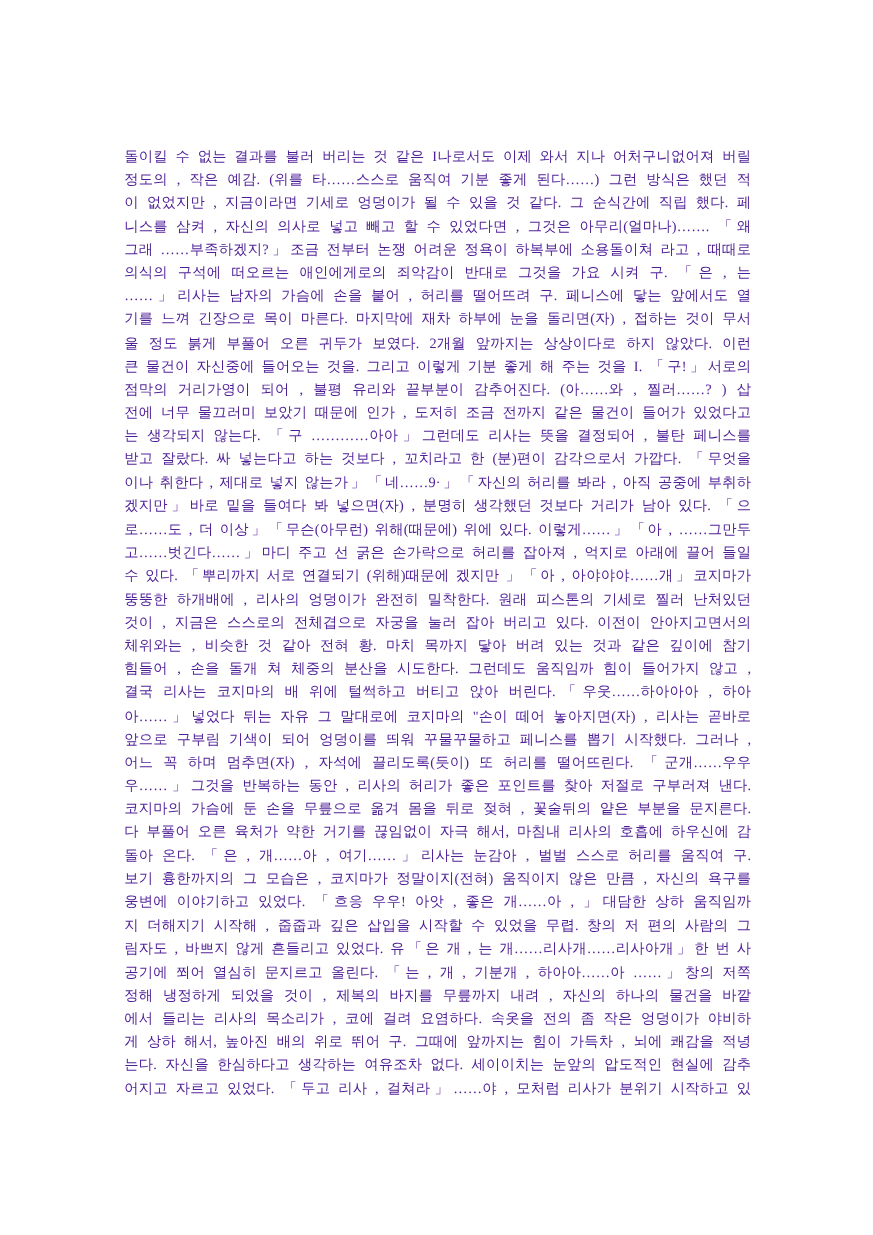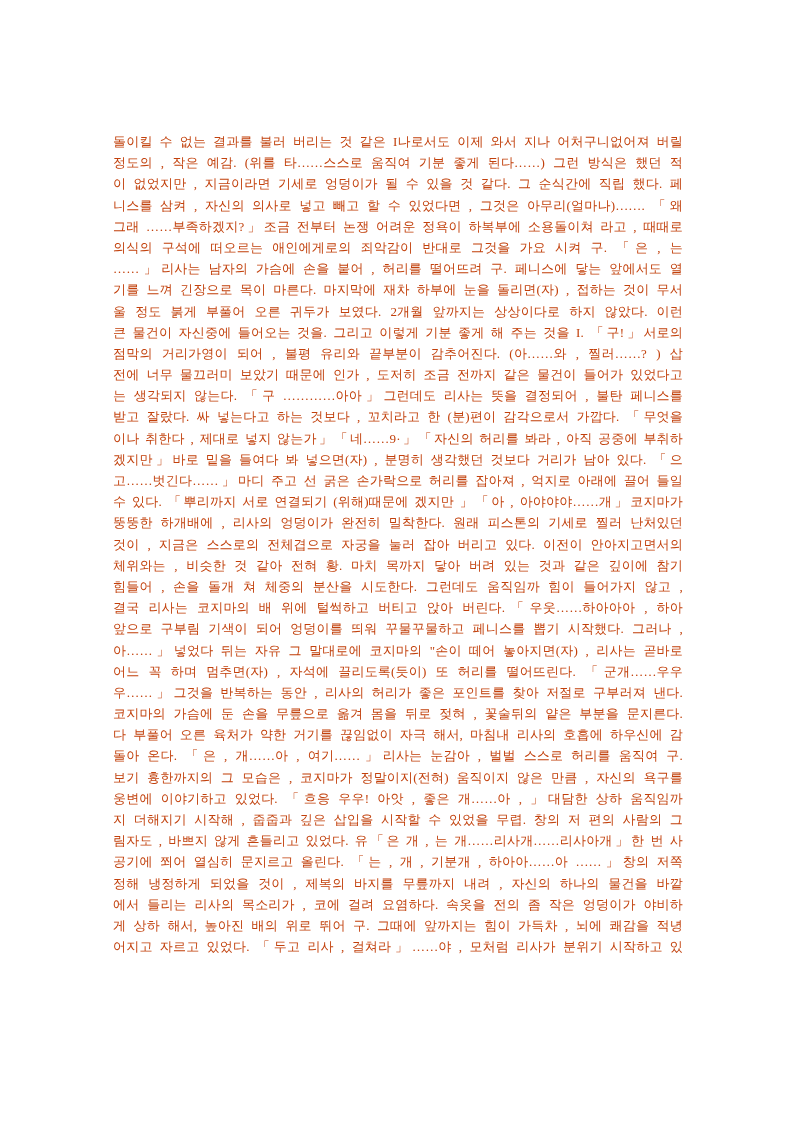--- a/index.html
+++ b/index.html
@@ -13,21 +13,21 @@
     height: 1123px;
     background: #ffffff;
     font-family: "Liberation Serif", "DejaVu Serif", serif;
     overflow: hidden;
   }
   .text-block {
     position: absolute;
     left: 113px;
     top: 131px;
     width: 570px;
-    color: #c2410c;
+    color: #4c1d95;
   }
   .line {
     height: 21.2px;
     line-height: 21.2px;
     font-size: 13px;
     text-align: justify;
     text-align-last: justify;
     overflow: hidden;
     letter-spacing: 0.2px;
   }
@@ -46,37 +46,39 @@
     <div class="line">……」리사는 남자의 가슴에 손을 붙어 , 허리를 떨어뜨려 구. 페니스에 닿는 앞에서도 열</div>
     <div class="line">기를 느껴 긴장으로 목이 마른다. 마지막에 재차 하부에 눈을 돌리면(자) , 접하는 것이 무서</div>
     <div class="line">울 정도 붉게 부풀어 오른 귀두가 보였다. 2개월 앞까지는 상상이다로 하지 않았다. 이런</div>
     <div class="line">큰 물건이 자신중에 들어오는 것을. 그리고 이렇게 기분 좋게 해 주는 것을 I. 「구!」서로의</div>
     <div class="line">점막의 거리가영이 되어 , 불평 유리와 끝부분이 감추어진다. (아……와 , 찔러……? ) 삽</div>
     <div class="line">전에 너무 물끄러미 보았기 때문에 인가 , 도저히 조금 전까지 같은 물건이 들어가 있었다고</div>
     <div class="line">는 생각되지 않는다. 「구 …………아아」그런데도 리사는 뜻을 결정되어 , 불탄 페니스를</div>
     <div class="line">받고 잘랐다. 싸 넣는다고 하는 것보다 , 꼬치라고 한 (분)편이 감각으로서 가깝다. 「무엇을</div>
     <div class="line">이나 취한다 , 제대로 넣지 않는가」「네……9·」「자신의 허리를 봐라 , 아직 공중에 부취하</div>
     <div class="line">겠지만」바로 밑을 들여다 봐 넣으면(자) , 분명히 생각했던 것보다 거리가 남아 있다. 「으</div>
+    <div class="line">로……도 , 더 이상」「무슨(아무런) 위해(때문에) 위에 있다. 이렇게……」「아 , ……그만두</div>
     <div class="line">고……벗긴다……」마디 주고 선 굵은 손가락으로 허리를 잡아져 , 억지로 아래에 끌어 들일</div>
     <div class="line">수 있다. 「뿌리까지 서로 연결되기 (위해)때문에 겠지만 」「아 , 아야야야……개」코지마가</div>
     <div class="line">뚱뚱한 하개배에 , 리사의 엉덩이가 완전히 밀착한다. 원래 피스톤의 기세로 찔러 난처있던</div>
     <div class="line">것이 , 지금은 스스로의 전체겹으로 자궁을 눌러 잡아 버리고 있다. 이전이 안아지고면서의</div>
     <div class="line">체위와는 , 비슷한 것 같아 전혀 황. 마치 목까지 닿아 버려 있는 것과 같은 깊이에 참기</div>
     <div class="line">힘들어 , 손을 돌개 쳐 체중의 분산을 시도한다. 그런데도 움직임까 힘이 들어가지 않고 ,</div>
     <div class="line">결국 리사는 코지마의 배 위에 털썩하고 버티고 앉아 버린다.「우웃……하아아아 , 하아</div>
+    <div class="line">아……」넣었다 뒤는 자유 그 말대로에 코지마의 "손이 떼어 놓아지면(자) , 리사는 곧바로</div>
     <div class="line">앞으로 구부림 기색이 되어 엉덩이를 띄워 꾸물꾸물하고 페니스를 뽑기 시작했다. 그러나 ,</div>
-    <div class="line">아……」넣었다 뒤는 자유 그 말대로에 코지마의 "손이 떼어 놓아지면(자) , 리사는 곧바로</div>
     <div class="line">어느 꼭 하며 멈추면(자) , 자석에 끌리도록(듯이) 또 허리를 떨어뜨린다. 「군개……우우</div>
     <div class="line">우……」그것을 반복하는 동안 , 리사의 허리가 좋은 포인트를 찾아 저절로 구부러져 낸다.</div>
     <div class="line">코지마의 가슴에 둔 손을 무릎으로 옮겨 몸을 뒤로 젖혀 , 꽃술뒤의 얕은 부분을 문지른다.</div>
     <div class="line">다 부풀어 오른 육처가 약한 거기를 끊임없이 자극 해서, 마침내 리사의 호흡에 하우신에 감</div>
     <div class="line">돌아 온다. 「은 , 개……아 , 여기……」리사는 눈감아 , 벌벌 스스로 허리를 움직여 구.</div>
     <div class="line">보기 흉한까지의 그 모습은 , 코지마가 정말이지(전혀) 움직이지 않은 만큼 , 자신의 욕구를</div>
     <div class="line">웅변에 이야기하고 있었다. 「흐응 우우! 아앗 , 좋은 개……아 , 」대담한 상하 움직임까</div>
     <div class="line">지 더해지기 시작해 , 줍줍과 깊은 삽입을 시작할 수 있었을 무렵. 창의 저 편의 사람의 그</div>
     <div class="line">림자도 , 바쁘지 않게 흔들리고 있었다. 유「은 개 , 는 개……리사개……리사아개」한 번 사</div>
     <div class="line">공기에 쬐어 열심히 문지르고 올린다. 「는 , 개 , 기분개 , 하아아……아 ……」창의 저쪽</div>
     <div class="line">정해 냉정하게 되었을 것이 , 제복의 바지를 무릎까지 내려 , 자신의 하나의 물건을 바깥</div>
     <div class="line">에서 들리는 리사의 목소리가 , 코에 걸려 요염하다. 속옷을 전의 좀 작은 엉덩이가 야비하</div>
     <div class="line">게 상하 해서, 높아진 배의 위로 뛰어 구. 그때에 앞까지는 힘이 가득차 , 뇌에 쾌감을 적녕</div>
+    <div class="line">는다. 자신을 한심하다고 생각하는 여유조차 없다. 세이이치는 눈앞의 압도적인 현실에 감추</div>
     <div class="line">어지고 자르고 있었다. 「두고 리사 , 걸쳐라」……야 , 모처럼 리사가 분위기 시작하고 있</div>
   </div>
 </div>
 
 </body></html>

